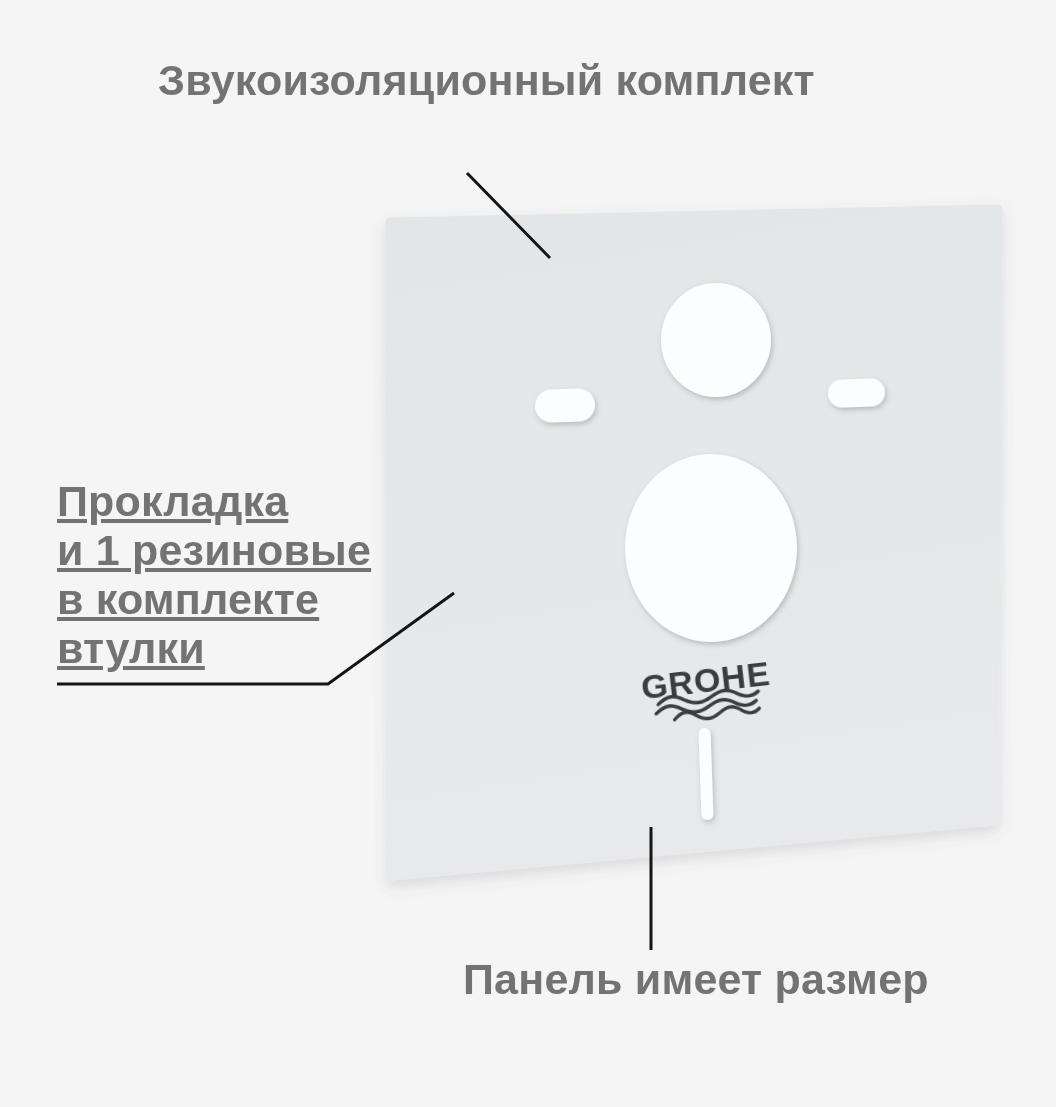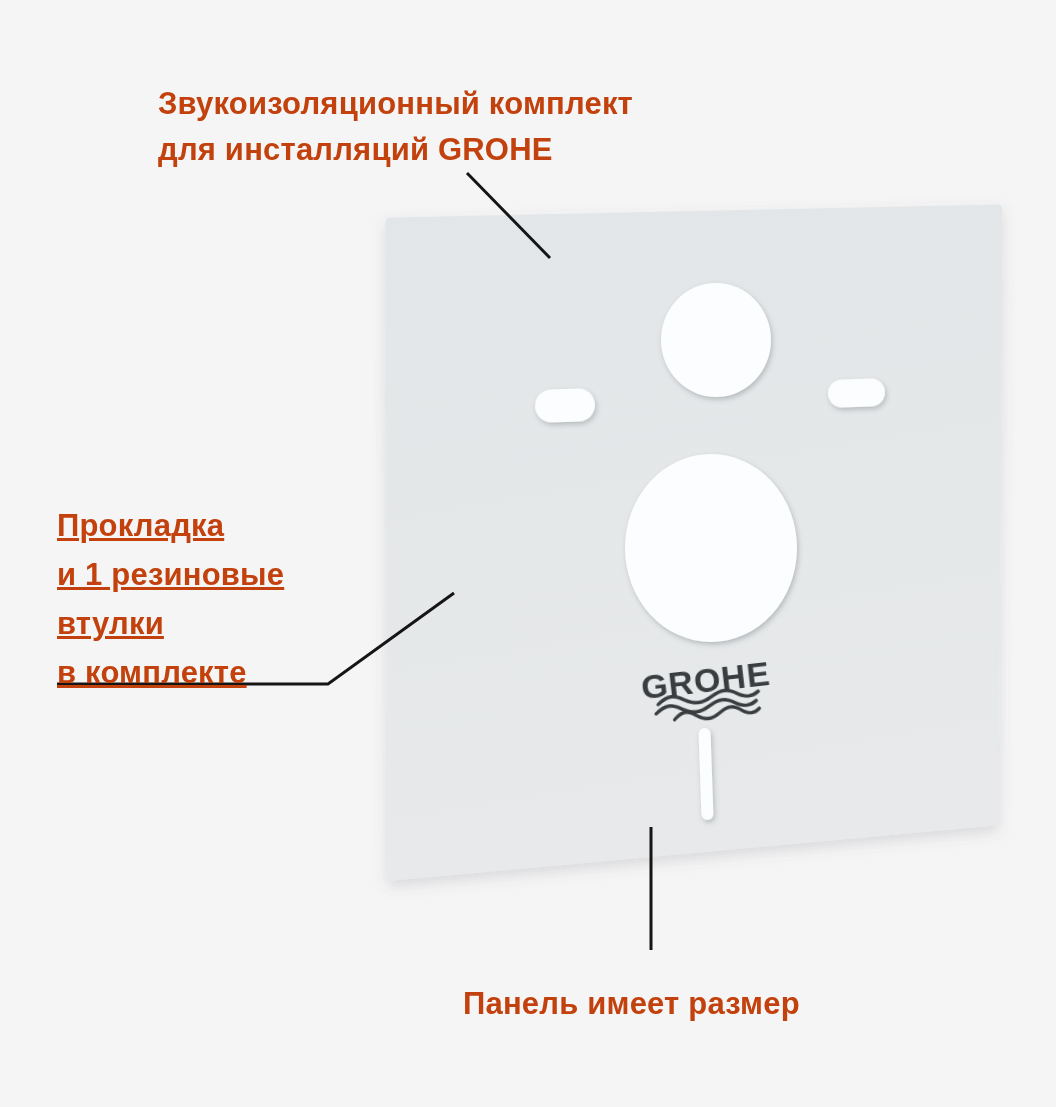--- a/index.html
+++ b/index.html
@@ -10,26 +10,25 @@
     height: 1107px;
     background: #f5f5f6;
     overflow: hidden;
   }
   .illustration {
     position: absolute;
     inset: 0;
   }
   .annotation {
     position: absolute;
-    color: #c2410c;
+    color: #737373;
     font-weight: 700;
-    font-size: 31px;
+    font-size: 43px;
     letter-spacing: 0.2px;
     white-space: nowrap;
-    margin-top: 24px;
   }
   .annotation .line { display: block; }
   .annotation-top    { left: 158px; top: 57px;  line-height: 46px; }
   .annotation-left   { left: 57px;  top: 477px; line-height: 49px; text-decoration: underline; }
   .annotation-bottom { left: 463px; top: 955px; line-height: 49px; text-align: center; }
   .grohe-text {
     font-family: "Liberation Sans", sans-serif;
     font-weight: bold;
     font-size: 34px;
     letter-spacing: 1px;
@@ -75,27 +74,26 @@
 
     <g fill="none" stroke="#151515" stroke-width="3">
       <path d="M 467 173 L 550 258"></path>
       <path d="M 57 684 L 328 684 L 454 593"></path>
       <path d="M 651 827 L 651 950"></path>
     </g>
   </svg>
 
   <div class="annotation annotation-top">
     <span class="line">Звукоизоляционный комплект</span>
-    <span class="line">для инсталляций GROHE</span>
   </div>
 
   <div class="annotation annotation-left">
     <span class="line">Прокладка</span>
     <span class="line">и 1 резиновые</span>
+    <span class="line">в комплекте</span>
     <span class="line">втулки</span>
-    <span class="line">в комплекте</span>
   </div>
 
   <div class="annotation annotation-bottom">
     <span class="line">Панель имеет размер</span>
   </div>
 
 </div>
 
 </body></html>

